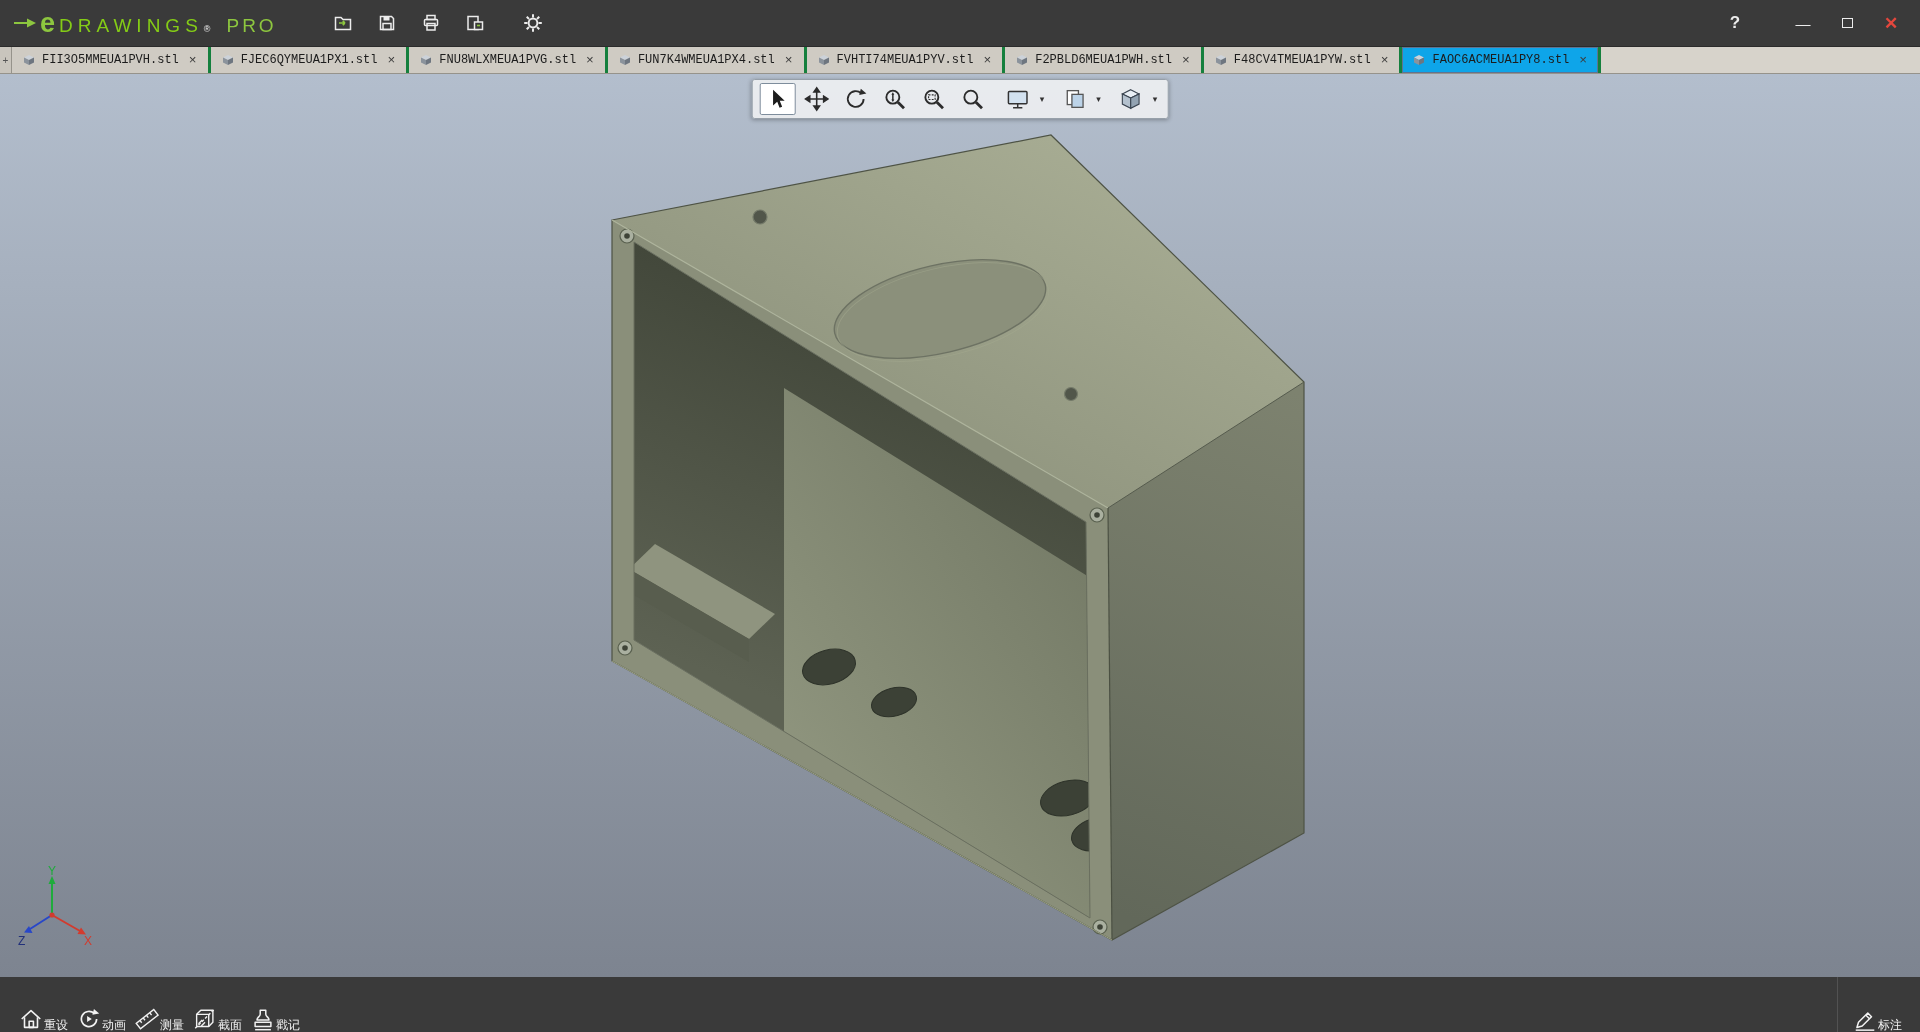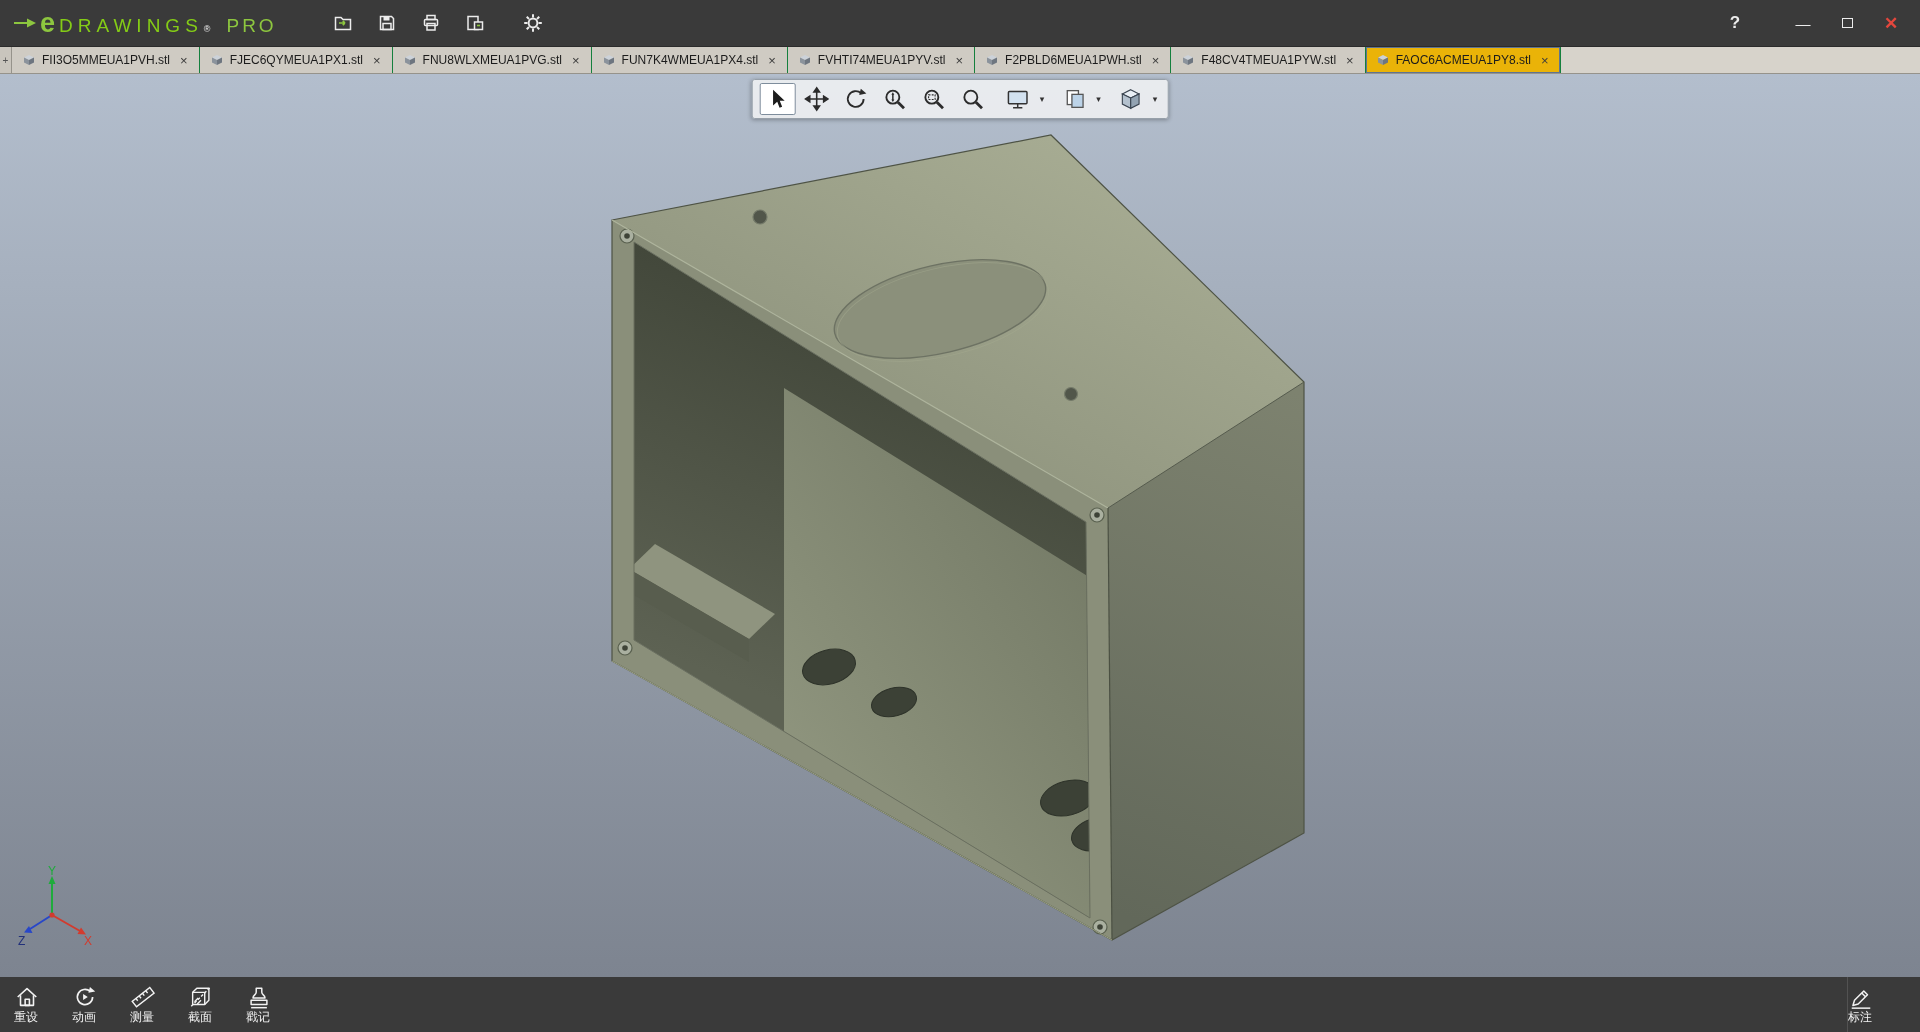--- a/index.html
+++ b/index.html
@@ -22,44 +22,44 @@
   .qt-btn.gear { margin-left:14px; }
   .win-zone { margin-left:auto; display:flex; align-items:center; gap:6px; padding-right:10px; }
   .help-btn { font-size:17px; font-weight:bold; color:#ececec; width:34px; height:34px; display:flex; align-items:center; justify-content:center; margin-right:26px; }
   .win-btn { width:38px; height:34px; display:flex; align-items:center; justify-content:center; font-size:15px; color:#ececec; }
   .max-glyph { width:11px; height:10px; border:1.6px solid #ececec; display:inline-block; }
   .win-close { color:#e3473d; font-weight:bold; font-size:17px; }
 
   
   .tabbar { height:27px; flex:0 0 27px; background:#d7d3cb; border-bottom:1px solid #96938b; display:flex; align-items:stretch; }
   .tab-stub { width:12px; border-right:1px solid #96938b; background:#c9c5bd; display:flex; align-items:center; justify-content:center; font-size:10px; color:#555; }
-  .tab { display:flex; align-items:center; gap:7px; padding:0 11px; font-size:12px; color:#1c1c1c; background:#cfcbc3; border-right:1px solid #15803d; cursor:default; white-space:nowrap; }
-  .tab.active { background:#eab308; box-shadow:inset 0 0 0 1px #5f7391; }
+  .tab { display:flex; align-items:center; gap:7px; padding:0 11px; font-size:12px; color:#1c1c1c; background:#cfcbc3; border-right:3px solid #15803d; cursor:default; white-space:nowrap;font-family:Liberation Mono, monospace; }
+  .tab.active { background:#0ea5e9; box-shadow:inset 0 0 0 1px #5f7391; }
   .tab-close { font-size:13px; color:#3c3c3c; margin-left:3px; line-height:1; }
   .part-icon { flex:0 0 auto; }
 
   
   .viewport { position:relative; flex:1 1 auto; background:linear-gradient(180deg,#b3becd 0%, #9aa3b0 45%, #7d8490 100%); overflow:hidden; }
   .model-canvas { position:absolute; inset:0; width:100%; height:100%; display:block; }
 
   
   .view-toolbar { position:absolute; top:5px; left:50%; transform:translateX(-50%); display:flex; align-items:center; gap:3px; background:rgba(236,238,240,0.93); border:1px solid #97a0a9; border-radius:3px; padding:3px 7px; box-shadow:0 1px 4px rgba(0,0,0,0.3); }
   .vt-btn { width:36px; height:32px; display:flex; align-items:center; justify-content:center; border:1px solid transparent; border-radius:2px; }
   .vt-btn.active { background:#ffffff; border-color:#7e8d9c; box-shadow:inset 0 0 0 1px #ffffff; }
   .vt-group { display:flex; align-items:center; gap:1px; margin-left:6px; }
   .vt-caret { font-size:9px; color:#333; padding:0 3px; }
 
   
   .triad { position:absolute; left:18px; bottom:28px; }
 
   
   .bottombar { height:55px; flex:0 0 55px; background:#3a3a3a; display:flex; align-items:center; padding:0 14px; }
-  .bb-tool { display:flex; flex-direction:column; align-items:flex-start; justify-content:center; width:58px; height:55px; color:#f2f2f2; }
+  .bb-tool { display:flex; flex-direction:row; align-items:flex-end; justify-content:center; width:58px; height:55px; color:#f2f2f2; }
   .bb-label { font-size:12px; margin-top:1px; line-height:1.1; }
-  .bb-right { margin-left:auto; border-left:1px solid #525252; height:100%; display:flex; align-items:center; }
+  .bb-right { margin-left:auto; border-left:1px solid #525252; padding-left:10px; height:100%; display:flex; align-items:center; }
 </style>
 </head>
 <body>
 
 <svg width="0" height="0" style="position:absolute">
   <defs>
     <symbol id="part-cube" viewBox="0 0 12 12">
       <polygon points="6,1 11,3.5 6,6 1,3.5" fill="#ccd2d9"></polygon>
       <polygon points="1,3.5 6,6 6,11 1,8.5" fill="#8b939c"></polygon>
       <polygon points="11,3.5 11,8.5 6,11 6,6" fill="#6e7680"></polygon>

